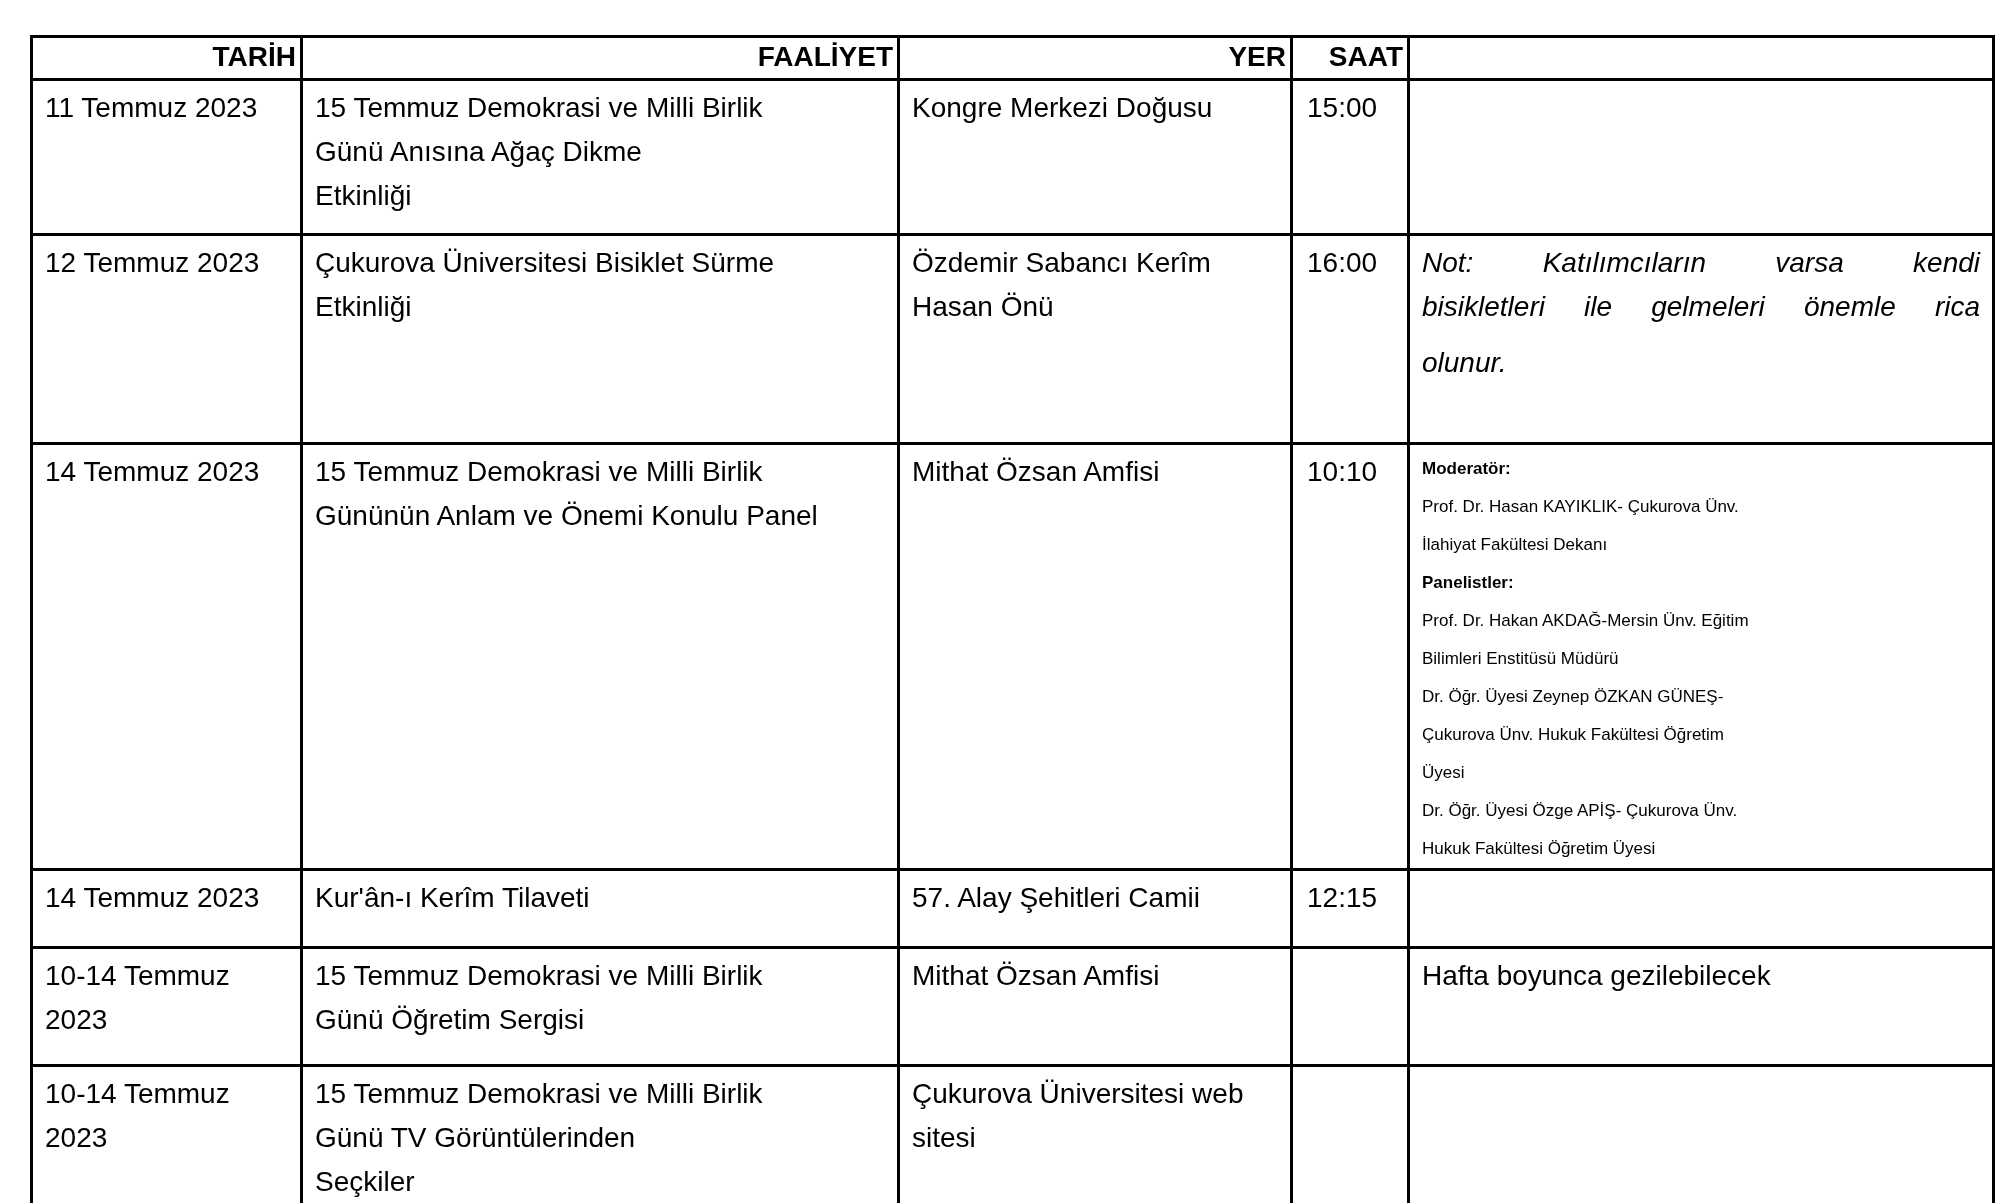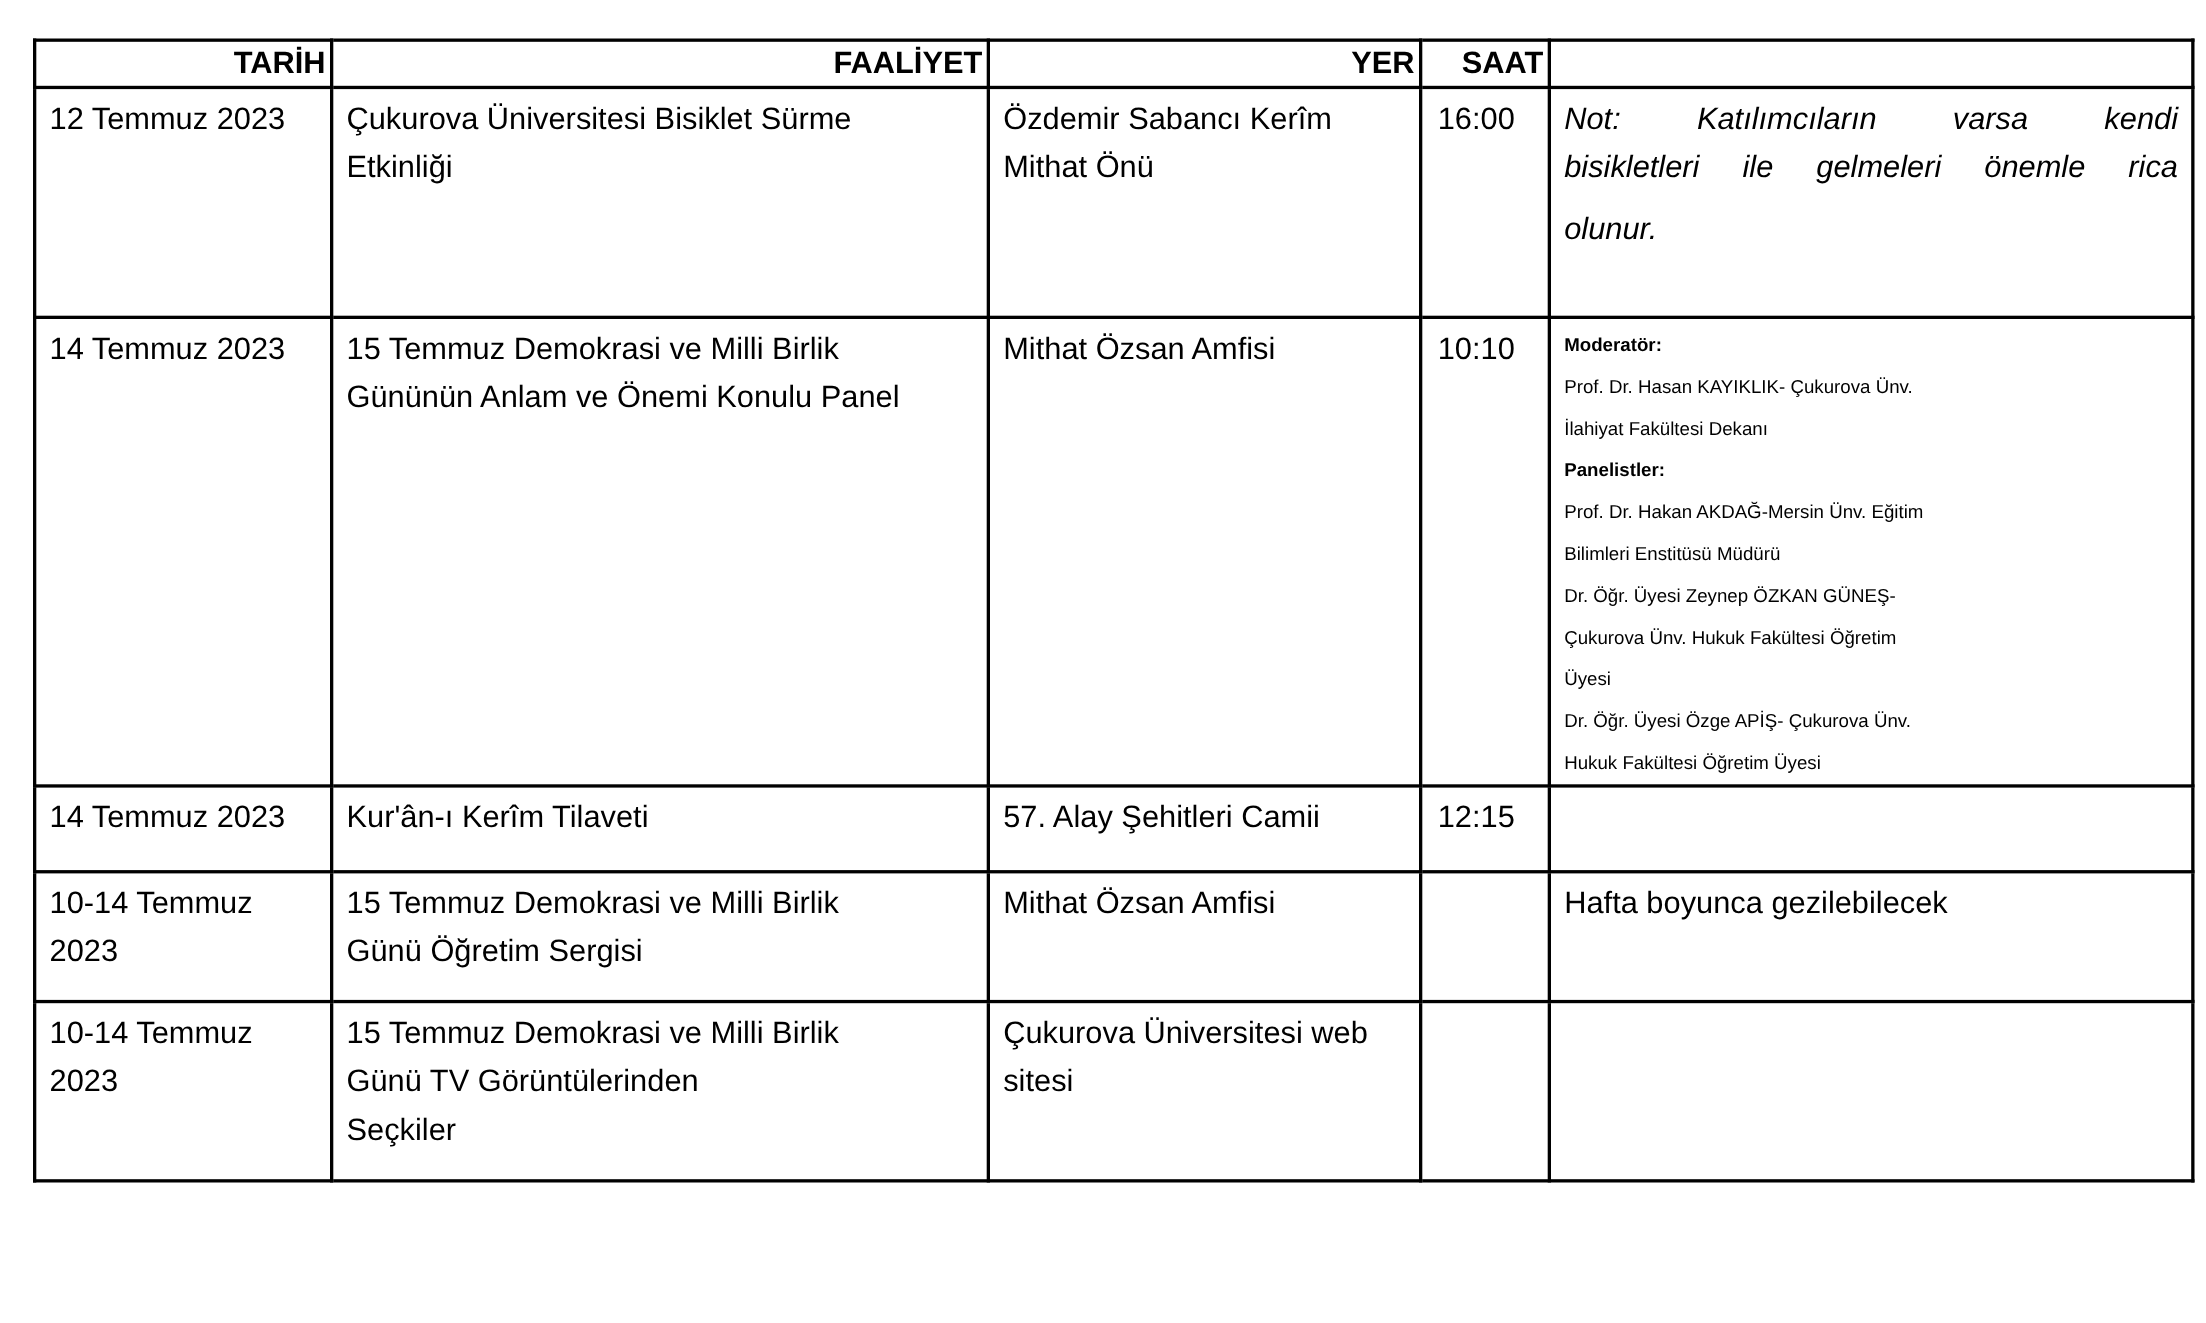--- a/index.html
+++ b/index.html
@@ -79,32 +79,49 @@
 
     <tbody>
         <tr style="height:36px">
       <th>TARİH</th>
       <th>FAALİYET</th>
       <th>YER</th>
       <th>SAAT</th>
       <th></th>
     </tr>
 
+    <tr style="height:155px">
+      <td>
+        <div class="line">11 Temmuz 2023</div>
+      </td>
+      <td>
+        <div class="line">15 Temmuz Demokrasi ve Milli Birlik</div>
+        <div class="line">Günü Anısına Ağaç Dikme</div>
+        <div class="line">Etkinliği</div>
+      </td>
+      <td>
+        <div class="line">Kongre Merkezi Doğusu</div>
+      </td>
+      <td class="time-cell">
+        <div class="line">15:00</div>
+      </td>
+      <td></td>
+    </tr>
 
     <tr style="height:209px">
       <td>
         <div class="line">12 Temmuz 2023</div>
       </td>
       <td>
         <div class="line">Çukurova Üniversitesi Bisiklet Sürme</div>
         <div class="line">Etkinliği</div>
       </td>
       <td>
         <div class="line">Özdemir Sabancı Kerîm</div>
-        <div class="line">Mithat Önü</div>
+        <div class="line">Hasan Önü</div>
       </td>
       <td class="time-cell">
         <div class="line">16:00</div>
       </td>
       <td class="note-just">
         <div class="jline">Not: Katılımcıların varsa kendi</div>
         <div class="jline">bisikletleri ile gelmeleri önemle rica</div>
         <div class="jline jline-last">olunur.</div>
       </td>
     </tr>

